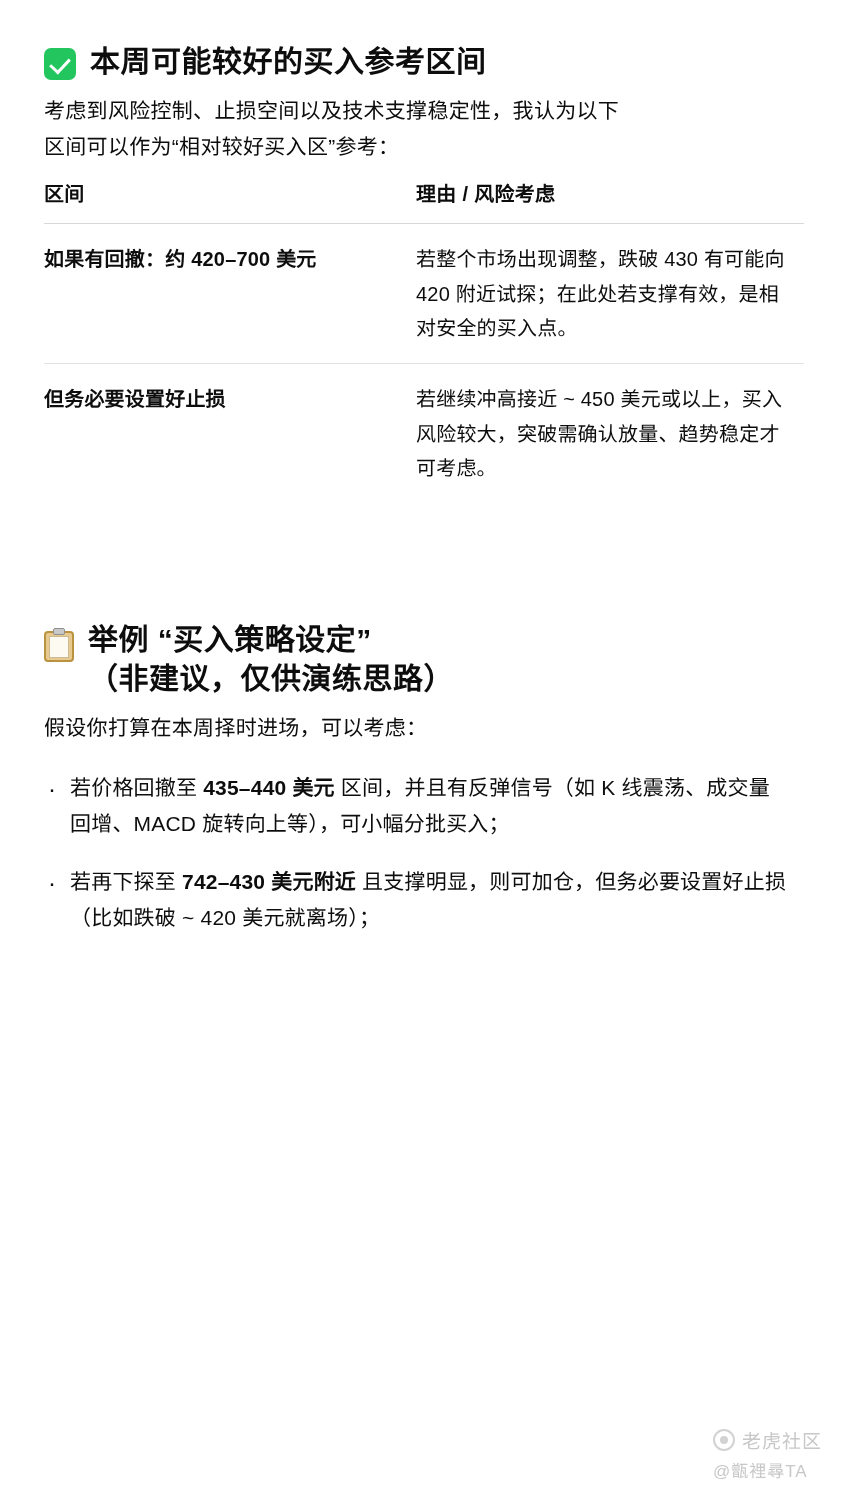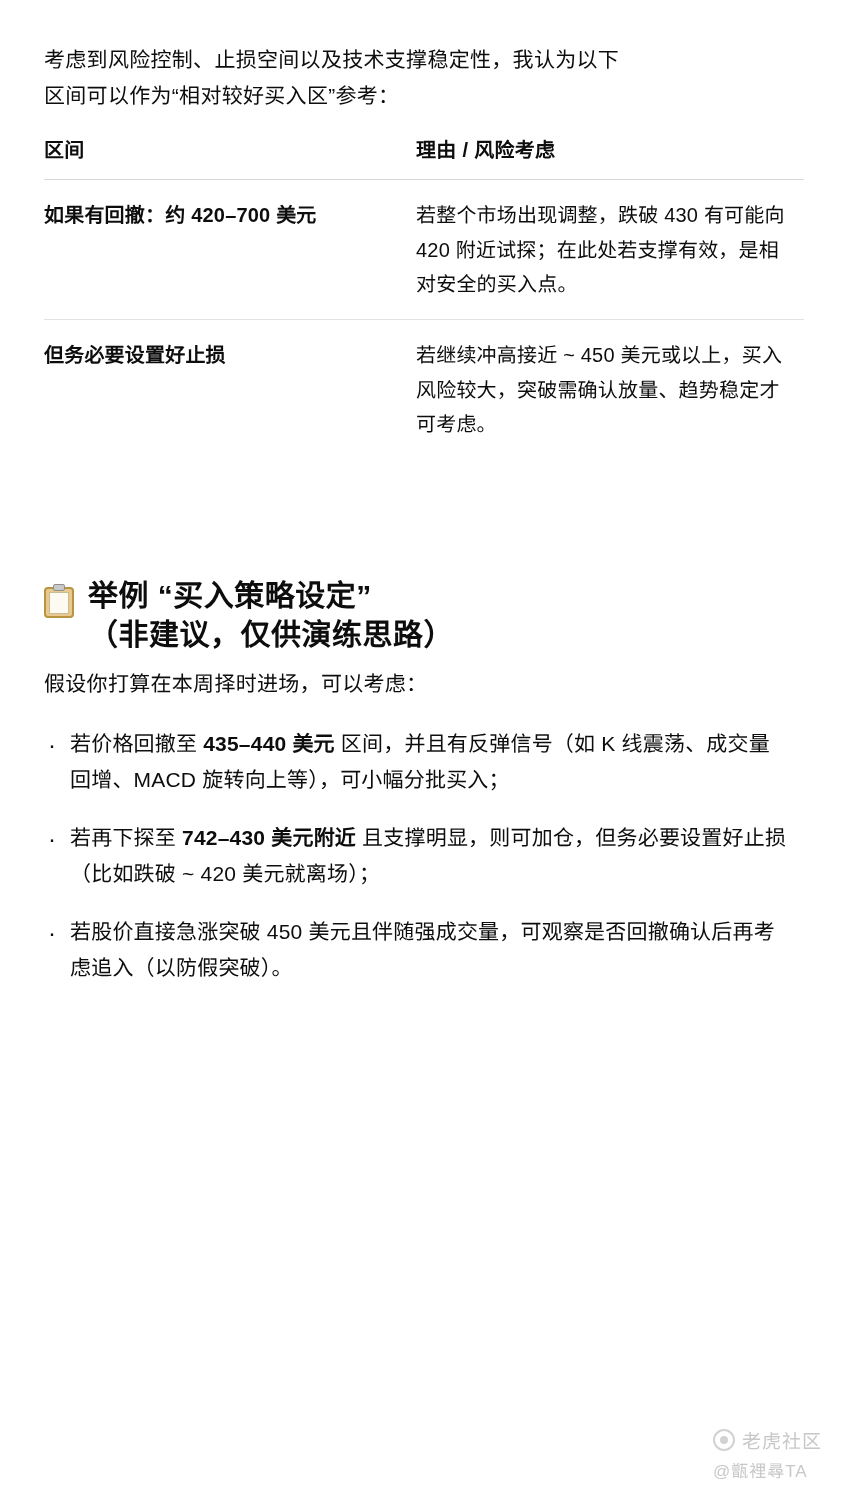--- a/index.html
+++ b/index.html
@@ -101,21 +101,21 @@
     line-height: 1.72;
     margin: 12px 0 0 0;
     color: #0d0d0d;
     letter-spacing: 0.3px;
   }
 
   
   table.range-table {
     width: 100%;
     border-collapse: collapse;
-    margin-top: 20px;
+    margin-top: 13px;
   }
   table.range-table th {
     text-align: left;
     font-size: 20px;
     font-weight: bold;
     padding: 0 10px 16px 0;
     border-bottom: 1px solid #d8d8d8;
     letter-spacing: 0.3px;
   }
   table.range-table th.col-1 { width: 372px; }
@@ -200,20 +200,24 @@
     font-size: 17px;
     margin-top: 4px;
     letter-spacing: 1px;
   }
 </style>
 </head>
 <body>
 
 <div class="page">
 
+  <div class="section-heading">
+    <span class="icon-check"></span>
+    <div class="heading-text">本周可能较好的买入参考区间</div>
+  </div>
 
   <p class="body-text">
     <span>考虑到风险控制、止损空间以及技术支撑稳定性，我认为以下</span><br>
     <span>区间可以作为“相对较好买入区”参考：</span>
   </p>
 
   <table class="range-table">
     <thead>
       <tr>
         <th class="col-1">区间</th>
@@ -248,23 +252,20 @@
 
   <p class="body-text">假设你打算在本周择时进场，可以考虑：</p>
 
   <ul class="bullets">
     <li>
       <span>若价格回撤至 </span><b>435–440 美元</b><span> 区间，并且有反弹信号（如 K 线震荡、成交量回增、MACD 旋转向上等），可小幅分批买入；</span>
     </li>
     <li>
       <span>若再下探至 </span><b>742–430 美元附近</b><span> 且支撑明显，则可加仓，但务必要设置好止损（比如跌破 ~ 420 美元就离场）；</span>
     </li>
-    <li>
-      <span>若股价直接急涨突破 450 美元且伴随强成交量，可观察是否回撤确认后再考虑追入（以防假突破）。</span>
-    </li>
   </ul>
 
 </div>
 
 <div class="watermark">
   <div class="wm-row">
     <span class="wm-logo"></span>
     <span>老虎社区</span>
   </div>
   <div class="wm-sub">@甑裡尋TA</div>

